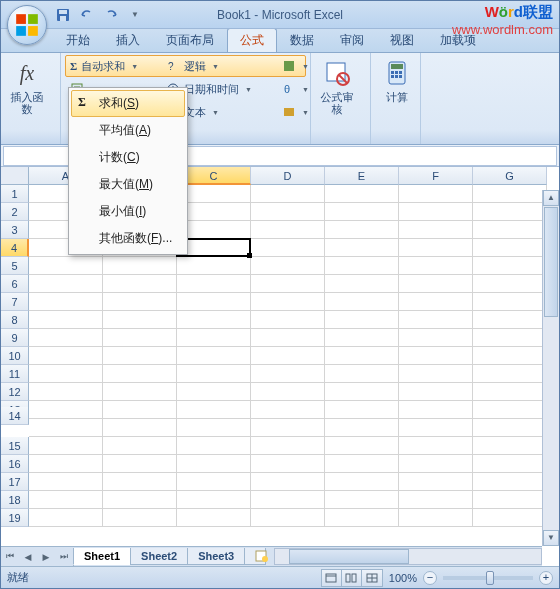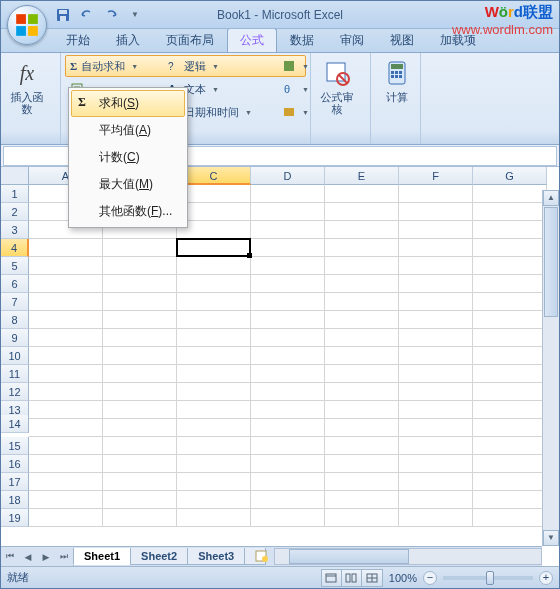--- a/index.html
+++ b/index.html
@@ -19,21 +19,21 @@
 .wm1 { font-size:15px; font-weight:bold; }
 .wm1 .w { color:#e02020; }
 .wm1 .r { color:#f0a000; }
 .wm1 .d { color:#1060d0; }
 .wm1 .cn { color:#1060d0; font-family:SimSun; }
 .wm2 { font-size:13px; color:#e04040; }
 
 
 .tabbar { height:24px; background:linear-gradient(#cddff2,#bed6ee); display:flex; align-items:flex-end; padding-left:52px; border-bottom:1px solid #8aa9cc; }
 .tab { padding:3px 12px; font-size:12px; color:#2b4c77; cursor:pointer; border:1px solid transparent; border-bottom:none; }
-.tab.active { background:#e6eff9; border-color:#8aa9cc; border-radius:3px 3px 0 0; color:#8b5cf6;font-family:Liberation Mono, monospace; }
+.tab.active { background:#e6eff9; border-color:#8aa9cc; border-radius:3px 3px 0 0; color:#c2410c;font-family:Liberation Mono, monospace; }
 
 
 .ribbon { height:92px; background:linear-gradient(#e6eff9 0%,#dce8f6 85%,#c6d8ee 100%); border-bottom:1px solid #8aa9cc; display:flex; position:relative; }
 .rgroup { border-right:1px solid #b5cbe4; padding:2px 4px 0; display:flex; flex-direction:column; position:relative; }
 .big-btn { width:44px; display:flex; flex-direction:column; align-items:center; padding:2px; cursor:pointer; }
 .big-btn .ic { width:32px; height:32px; display:flex; align-items:center; justify-content:center; }
 .big-btn .lbl { font-size:11px; color:#2b4c77; line-height:12px; text-align:center; margin-top:2px; }
 .sm-btn { height:22px; display:flex; align-items:center; padding:0 4px; font-size:11px; color:#2b4c77; cursor:pointer; gap:4px; border:1px solid transparent; }
 .sm-btn .drop { font-size:7px; color:#567; margin-left:2px; }
 .autosum-btn { border:1px solid #e8a33d; background:linear-gradient(#fff4d8,#ffe19c); border-radius:2px; }
@@ -174,31 +174,31 @@
     <div style="display:flex;flex-direction:column;gap:1px;position:absolute;left:100px;top:2px">
       <div class="sm-btn">
           <svg width="14" height="14">
             <text x="2" y="11" font-size="10" fill="#2b4c77">?</text>
           </svg>
           <span>逻辑</span>
           <span class="drop">▼</span>
         </div>
       <div class="sm-btn">
           <svg width="14" height="14">
-            <text x="2" y="11" font-size="11" fill="#2b4c77" font-weight="bold">A</text>
-          </svg>
-          <span>文本</span>
-          <span class="drop">▼</span>
-        </div>
-      <div class="sm-btn">
-          <svg width="14" height="14">
             <circle cx="7" cy="7" r="5" fill="none" stroke="#2b4c77"></circle>
             <path d="M7 4v3l2 2" stroke="#2b4c77" fill="none"></path>
           </svg>
           <span>日期和时间</span>
+          <span class="drop">▼</span>
+        </div>
+      <div class="sm-btn">
+          <svg width="14" height="14">
+            <text x="2" y="11" font-size="11" fill="#2b4c77" font-weight="bold">A</text>
+          </svg>
+          <span>文本</span>
           <span class="drop">▼</span>
         </div>
     </div>
     <div style="display:flex;flex-direction:column;gap:1px;position:absolute;left:216px;top:2px">
       <div class="sm-btn">
           <svg width="14" height="14">
             <rect x="2" y="2" width="10" height="10" fill="#6a9a4a"></rect>
           </svg>
           <span class="drop">▼</span>
         </div>
@@ -245,20 +245,21 @@
       <div class="lbl">计算</div>
     </div>
   </div>
 </div>
 
 <div class="dropdown">
   <div class="dd-item hl"><span class="sigma">Σ</span><span>求和</span>(<span class="ul">S</span>)</div>
   <div class="dd-item"><span>平均值</span>(<span class="ul">A</span>)</div>
   <div class="dd-item"><span>计数</span>(<span class="ul">C</span>)</div>
   <div class="dd-item"><span>最大值</span>(<span class="ul">M</span>)</div>
+  <div class="dd-item"><span>最小值</span>(<span class="ul">I</span>)</div>
   <div class="dd-item"><span>其他函数</span>(<span class="ul">F</span>)...</div>
 </div>
 
 <div class="fbar">
   <div class="namebox">
       <span></span>
     </div>
   <div class="fx-lbl">fx</div>
   <div class="formula-input"></div>
 </div>
@@ -278,21 +279,21 @@
     <div class="row-head sel" style="top: 72px;">4</div>
     <div class="row-head" style="top: 90px;">5</div>
     <div class="row-head" style="top: 108px;">6</div>
     <div class="row-head" style="top: 126px;">7</div>
     <div class="row-head" style="top: 144px;">8</div>
     <div class="row-head" style="top: 162px;">9</div>
     <div class="row-head" style="top: 180px; text-align: center;">10</div>
     <div class="row-head" style="top: 198px;">11</div>
     <div class="row-head" style="top: 216px;">12</div>
     <div class="row-head" style="top: 234px;">13</div>
-    <div class="row-head" style="top: 248px;">14</div>
+    <div class="row-head" style="top: 240px;">14</div>
     <div class="row-head" style="top: 270px;">15</div>
     <div class="row-head" style="top: 288px;">16</div>
     <div class="row-head" style="top: 306px;">17</div>
     <div class="row-head" style="top: 324px;">18</div>
     <div class="row-head" style="top: 342px;">19</div>
     <div class="cell" style="left: 28px; top: 18px; width: 74px; height: 18px;"></div>
     <div class="cell" style="left: 102px; top: 18px; width: 74px; height: 18px;"></div>
     <div class="cell" style="left: 176px; top: 18px; width: 74px; height: 18px;"></div>
     <div class="cell" style="left: 250px; top: 18px; width: 74px; height: 18px;"></div>
     <div class="cell" style="left: 324px; top: 18px; width: 74px; height: 18px;"></div>

